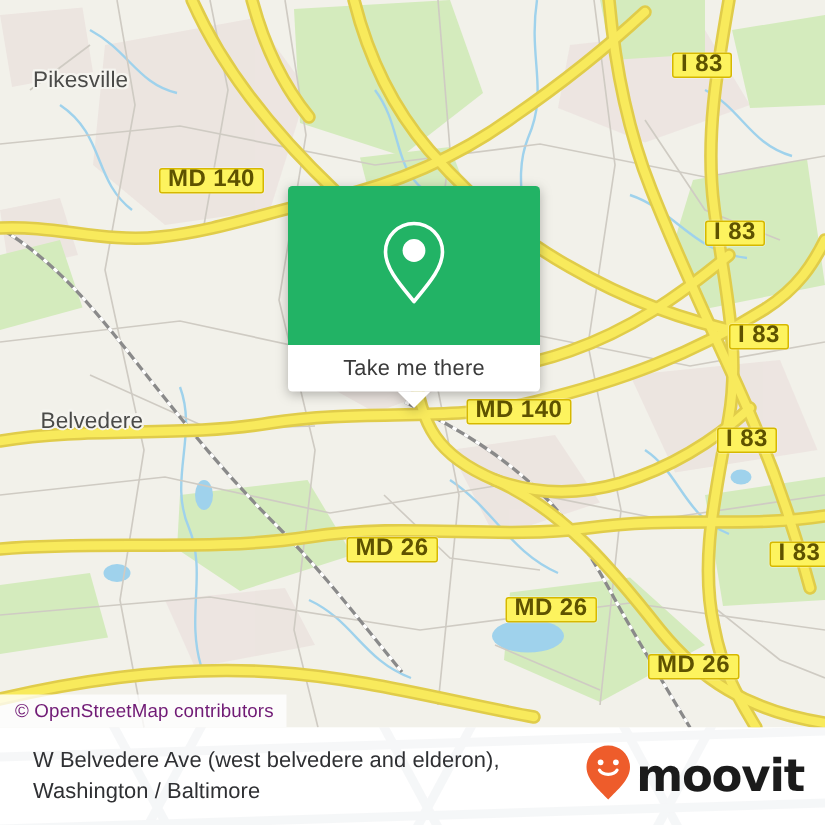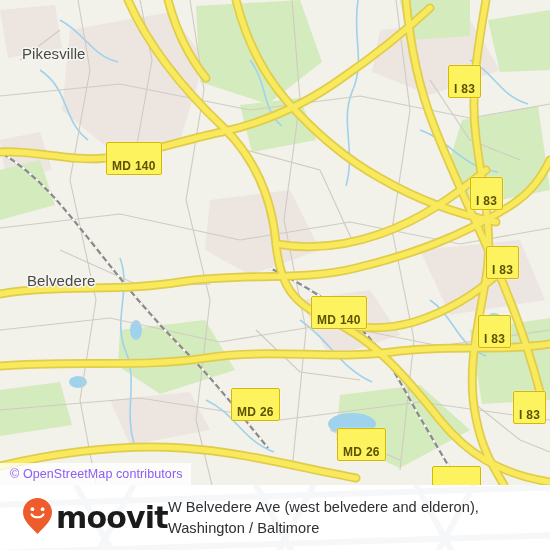--- a/index.html
+++ b/index.html
@@ -42,40 +42,39 @@
   }
 
   
   .shield {
     position: absolute;
     background: #fdf35e;
     border: 1.6px solid #d6b800;
     border-radius: 2px;
     color: #5e5200;
     font-family: "Liberation Sans", sans-serif;
-    font-size: 12px;
+    font-size: 16px;
     font-weight: bold;
     letter-spacing: .3px;
-    padding: 17px 5px 2px 5px;
+    padding: 1px 5px 2px 5px;
     line-height: 12px;
     white-space: nowrap;
     box-shadow: 0 0 0 .5px rgba(255,255,255,.35);
-    margin-top: 30px;
   }
 
   
   #attribution {
     position: absolute;
     left: 0; bottom: 0;
     height: 22px;
     padding: 0 8px 0 10px;
     display: flex; align-items: center;
     background: rgba(255,255,255,0.78);
     font-size: 12.5px;
-    color: #8b5cf6;
+    color: #701a75;
     letter-spacing: .1px;
     white-space: nowrap;
   }
 
   
   #popup {
     position: absolute;
     left: 192px; top: 124px;
     width: 168px;
     filter: drop-shadow(0 2px 4px rgba(0,0,0,.28));
@@ -281,45 +280,59 @@
     <div class="shield" style="left:448px; top:35px;">I 83</div>
     <div class="shield" style="left:470px; top:147px;">I 83</div>
     <div class="shield" style="left:486px; top:216px;">I 83</div>
     <div class="shield" style="left:478px; top:285px;">I 83</div>
     <div class="shield" style="left:513px; top:361px;">I 83</div>
 
     <div id="attribution">
       <span>© OpenStreetMap contributors</span>
     </div>
 
+    <div id="popup">
+      <div id="popup-head">
+        <span>
+          <svg width="46" height="58" viewBox="0 0 46 58" aria-hidden="true">
+            <path d="M23 3 C12.5 3 4 11.5 4 22 C4 33 14 44 23 55 C32 44 42 33 42 22 C42 11.5 33.5 3 23 3 Z" fill="none" stroke="#ffffff" stroke-width="2.4" stroke-linejoin="round"></path>
+            <circle cx="23" cy="21" r="7.6" fill="#ffffff"></circle>
+          </svg>
+        </span>
+      </div>
+      <div id="popup-foot">
+        <span class="cta">Take me there</span>
+        <span id="popup-tail"></span>
+      </div>
+    </div>
 
   </div>
 
   <div id="footer">
     <svg id="footer-watermark" viewBox="0 0 550 105" preserveAspectRatio="none" aria-hidden="true">
       <g stroke="#6d7f8f" fill="none" stroke-width="6">
         <path d="M60,-10 L130,120"></path>
         <path d="M150,-10 L80,120"></path>
         <path d="M240,-10 L310,120"></path>
         <path d="M330,-10 L260,120"></path>
         <path d="M400,-10 L470,120"></path>
         <path d="M490,-10 L420,120"></path>
         <path d="M-10,40 L560,22"></path>
         <path d="M-10,88 L560,70"></path>
       </g>
     </svg>
     <div id="footer-inner">
+      <div id="footer-title">W Belvedere Ave (west belvedere and elderon), Washington / Baltimore</div>
       <div id="brand">
         <span>
           <svg width="31" height="38" viewBox="0 0 31 38" aria-hidden="true">
             <path d="M15.5 1 C7.5 1 1 7.4 1 15.3 C1 24 9.5 30.5 15.5 37 C21.5 30.5 30 24 30 15.3 C30 7.4 23.5 1 15.5 1 Z" fill="#ee5c2b"></path>
             <circle cx="10.4" cy="12.2" r="1.9" fill="#ffffff"></circle>
             <circle cx="20.6" cy="12.2" r="1.9" fill="#ffffff"></circle>
             <path d="M9.6 17.4 C11.6 21.2 19.4 21.2 21.4 17.4" fill="none" stroke="#ffffff" stroke-width="2.1" stroke-linecap="round"></path>
           </svg>
         </span>
         <span id="brand-word">moovit</span>
       </div>
-      <div id="footer-title">W Belvedere Ave (west belvedere and elderon), Washington / Baltimore</div>
     </div>
   </div>
 
 </div>
 
 </body></html>

